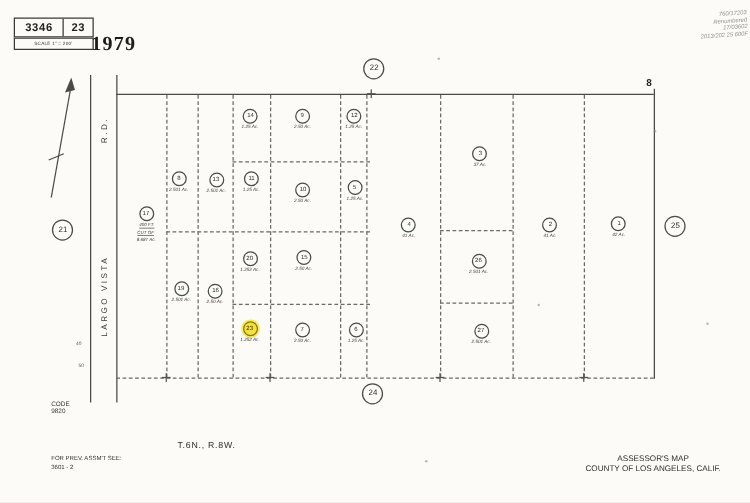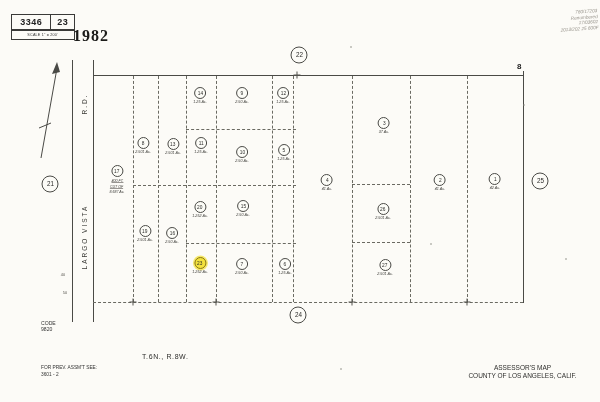--- a/index.html
+++ b/index.html
@@ -68,21 +68,21 @@
 
 <div class="page">
 
   <div class="idbox">
     <div class="idcell b1">3346</div>
     <div class="idcell b2">23</div>
   </div>
   <div class="scalebox">
     <span>SCALE 1" =  200'</span>
   </div>
-  <div class="year">1982</div>
+  <div class="year">1979</div>
   <div class="hand" id="hand-notes">
       <div class="hand-line">760/17203</div>
       <div class="hand-line">Renumbered</div>
       <div class="hand-line">17/03602</div>
       <div class="hand-line">2013/202 25 600F</div>
     </div>
 
   <svg class="north" width="32" height="105" viewBox="0 0 32 105">
     <line x1="27" y1="8" x2="11" y2="98" stroke="#4a4a46" stroke-width="1"></line>
     <polygon points="27,2 22,14 30,12" fill="#4a4a46"></polygon>

